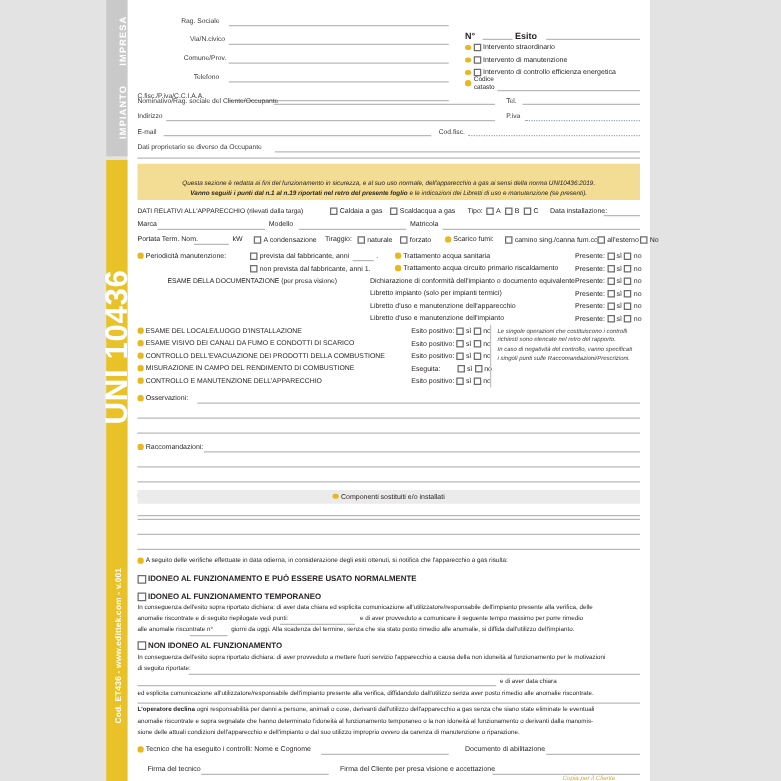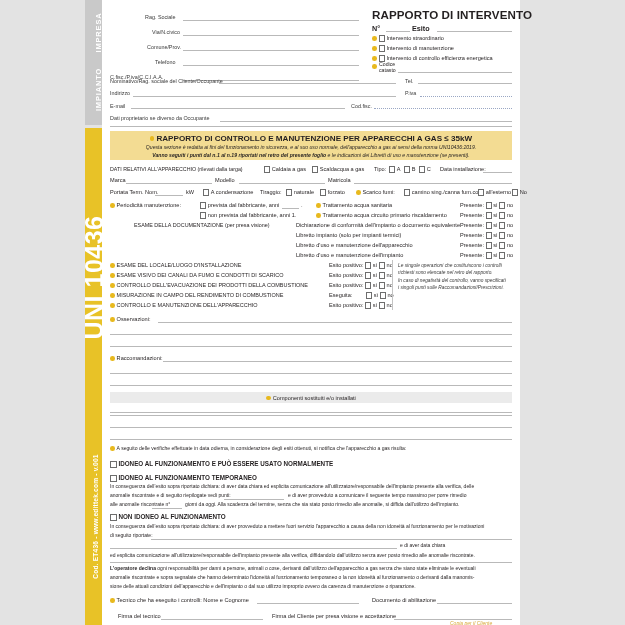--- a/index.html
+++ b/index.html
@@ -94,21 +94,20 @@
 
   <div class="lbl" style="left:147px;top:44px;">Comune/Prov.</div>
   <div class="rule" style="left:183px;top:50px;width:176px;"></div>
 
   <div class="lbl" style="left:155px;top:59px;">Telefono</div>
   <div class="rule" style="left:183px;top:65px;width:176px;"></div>
 
   <div class="lbl" style="left:110px;top:74px;">C.fisc./P.iva/C.C.I.A.A.</div>
   <div class="rule" style="left:183px;top:80px;width:176px;"></div>
 
-  <div class="rapporto">RAPPORTO DI INTERVENTO</div>
 
   <div class="hdr-n">N°</div>
   <div class="rule" style="left:386px;top:31px;width:24px;"></div>
   <div class="hdr-data">Esito</div>
   <div class="rule" style="left:437px;top:31px;width:75px;"></div>
 
   <div class="t" style="left:372px;top:35px;">
     <span class="bull"></span><span class="cb"></span><span>Intervento straordinario</span>
   </div>
   <div class="t" style="left:372px;top:45px;">
@@ -137,21 +136,20 @@
   <div class="rule" style="left:131px;top:108px;width:214px;"></div>
   <div class="lbl" style="left:351px;top:102.5px;">Cod.fisc.</div>
   <div class="dotrule" style="left:374px;top:108px;width:138px;"></div>
 
   <div class="lbl" style="left:110px;top:115px;">Dati proprietario se diverso da Occupante</div>
   <div class="rule" style="left:220px;top:120.5px;width:292px;"></div>
 
   <div class="rule" style="left:110px;top:126px;width:402px;"></div>
 
   <div class="banner">
-    <div class="b1"><span class="bull"></span><span>RAPPORTO DI CONTROLLO E MANUTENZIONE PER APPARECCHI A GAS ≤ 35kW</span></div>
     <div class="b2">Questa sezione è redatta ai fini del funzionamento in sicurezza, e al suo uso normale, dell'apparecchio a gas ai sensi della norma UNI10436:2019.</div>
     <div class="b3"><b>Vanno seguiti i punti dal n.1 al n.19 riportati nel retro del presente foglio</b><span> e le indicazioni dei Libretti di uso e manutenzione (se presenti).</span></div>
   </div>
 
   <div class="t" style="left:110px;top:166px;font-size:5.3px;">DATI RELATIVI ALL'APPARECCHIO (rilevati dalla targa)</div>
   <div class="t" style="left:264px;top:166px;"><span class="cb"></span><span>Caldaia a gas</span></div>
   <div class="t" style="left:312px;top:166px;"><span class="cb"></span><span>Scaldacqua a gas</span></div>
   <div class="t" style="left:374px;top:166px;">Tipo:</div>
   <div class="t" style="left:389px;top:166px;"><span class="cb"></span><span>A</span></div>
   <div class="t" style="left:404px;top:166px;"><span class="cb"></span><span>B</span></div>

